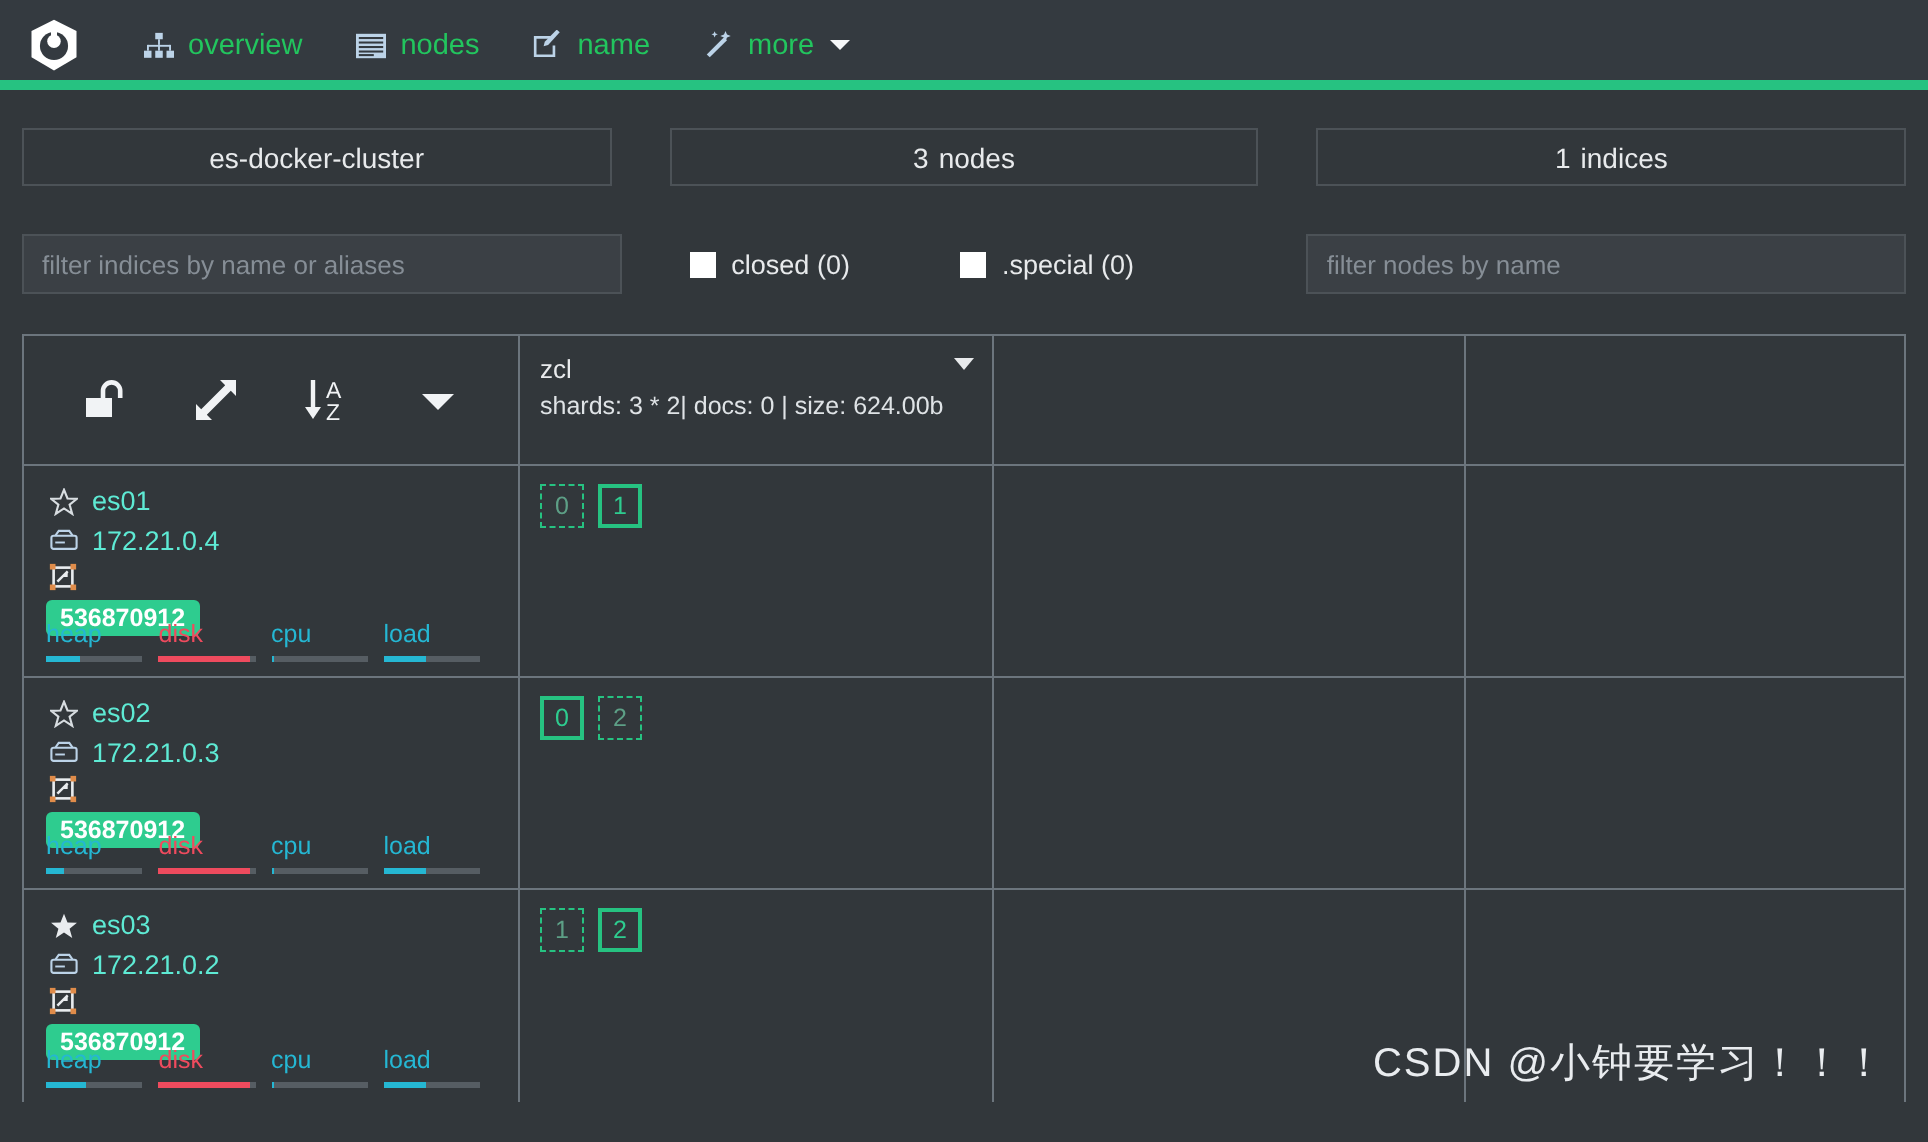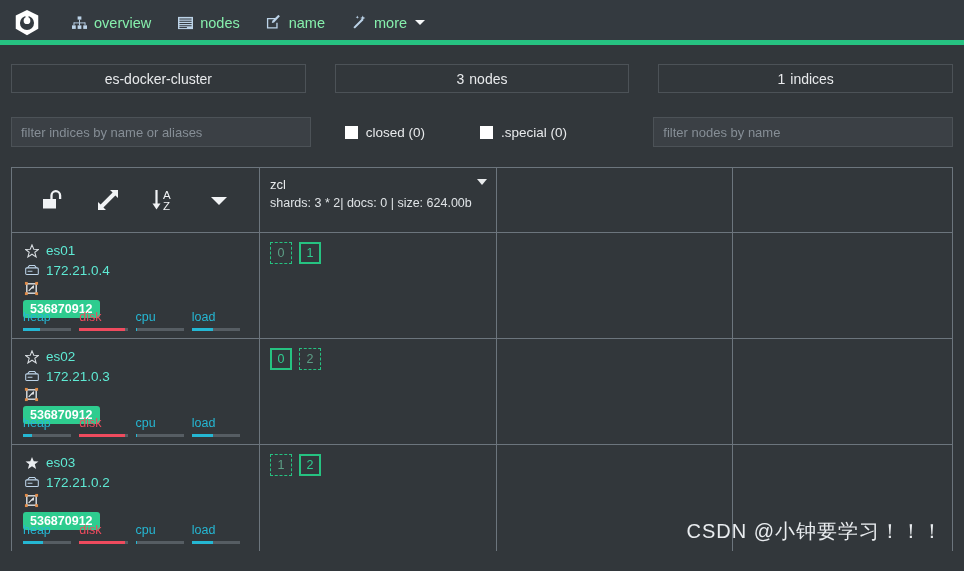--- a/index.html
+++ b/index.html
@@ -24,21 +24,21 @@
     height: 5px;
     background: #26c281;
   }
   .brand {
     width: 34px; height: 34px;
     display: flex; align-items: center; justify-content: center;
     margin-right: 14px;
   }
   .nav-item {
     display: flex; align-items: center;
-    color: #86efac;
+    color: #22c55e;
     font-size: 14.5px;
     padding: 6px 13px;
     cursor: pointer;
     white-space: nowrap;
   }
   .nav-item .ico {
     display: inline-flex; align-items: center; justify-content: center;
     margin-right: 7px;
     width: 16px; height: 16px;
   }

